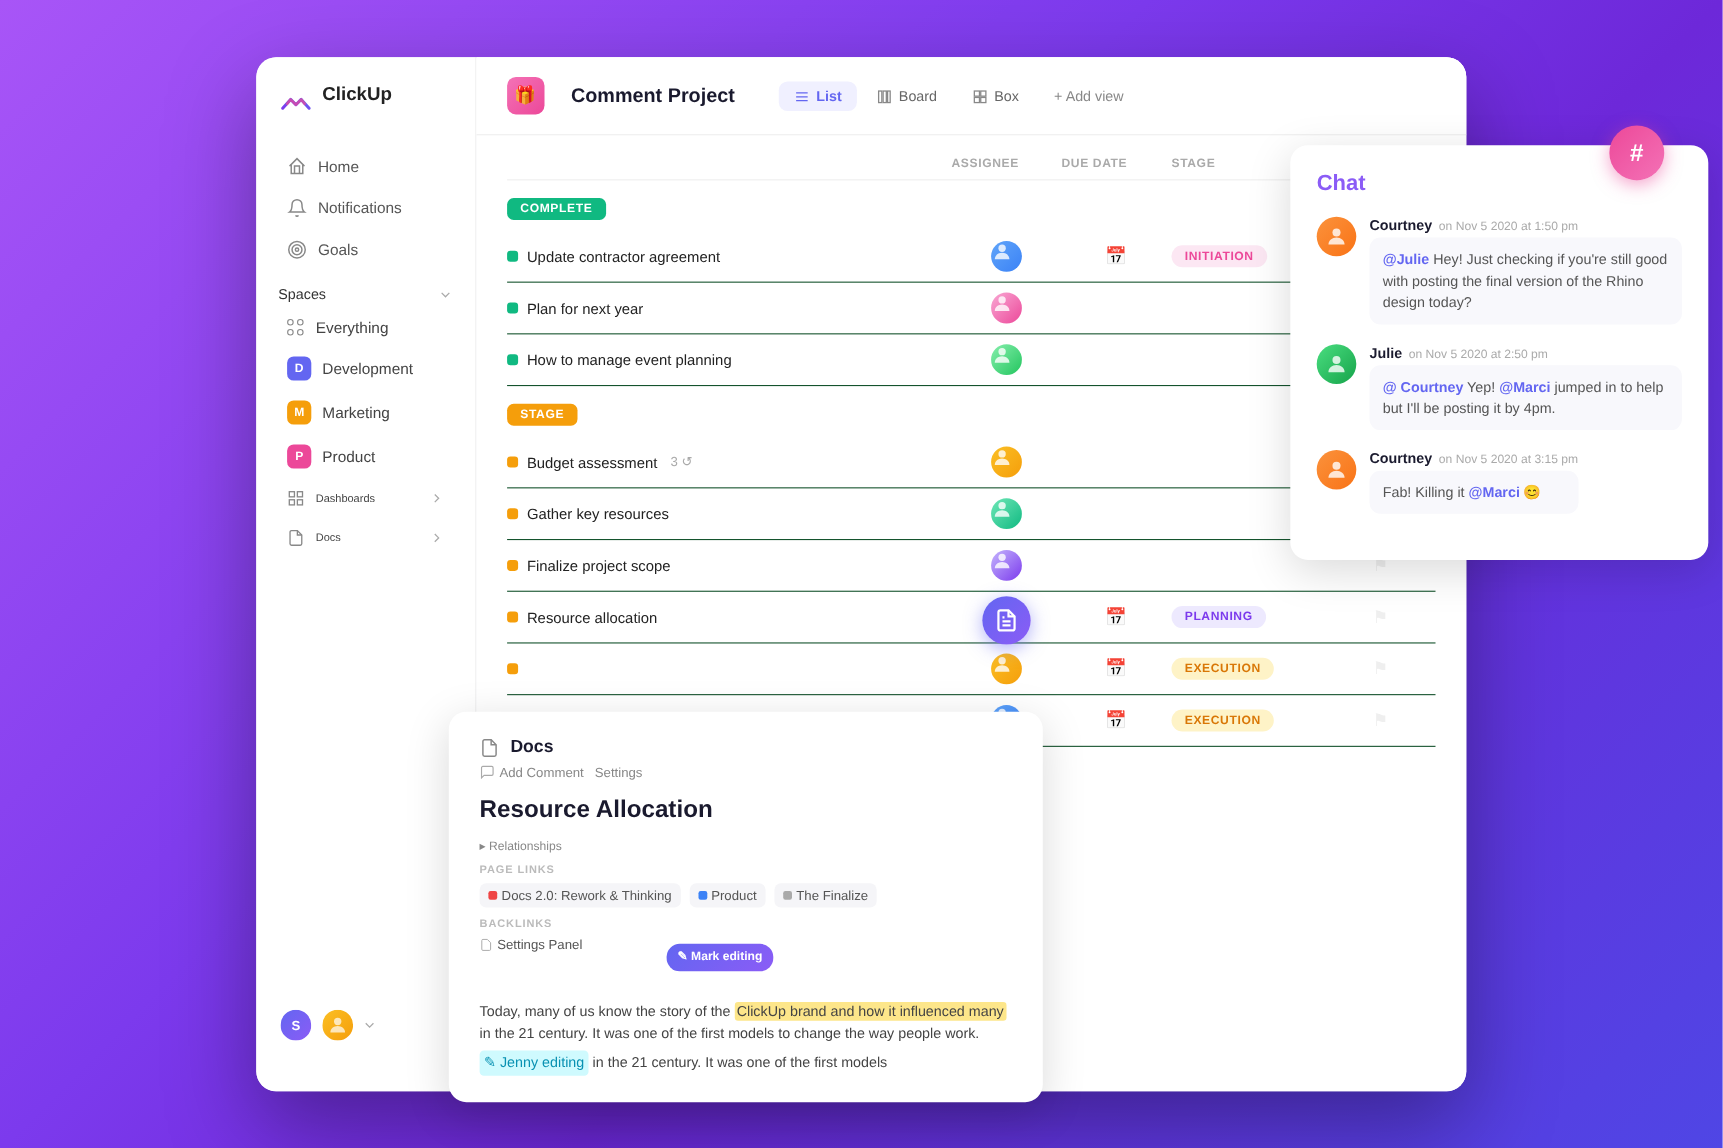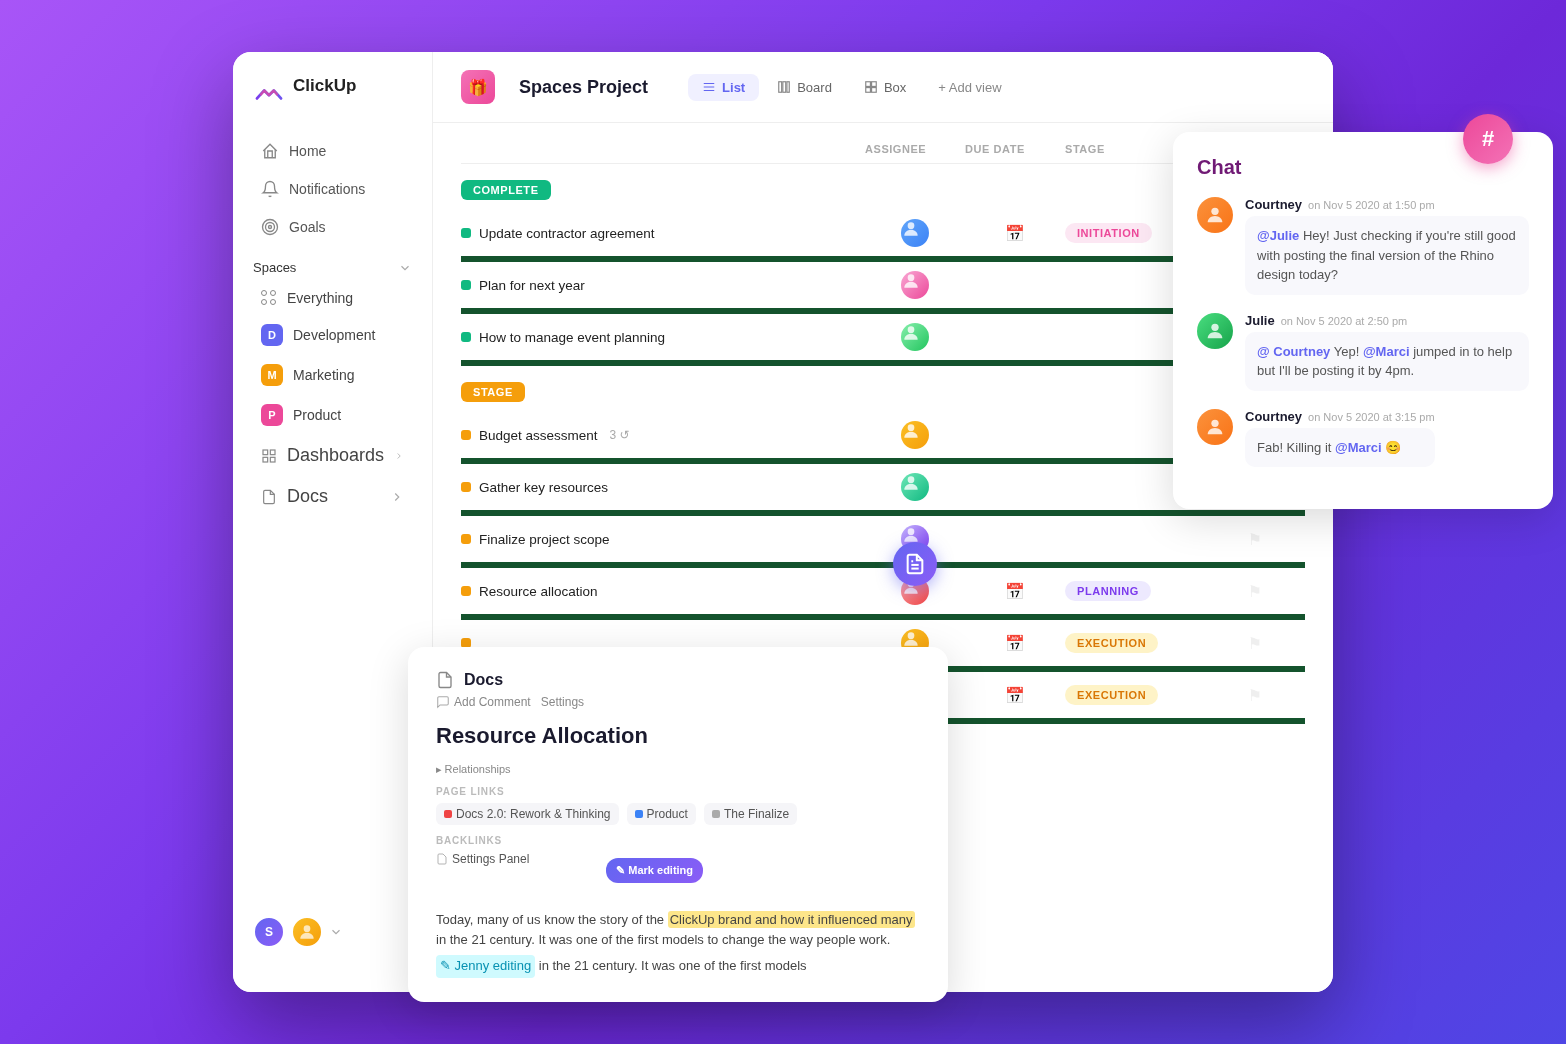--- a/index.html
+++ b/index.html
@@ -129,21 +129,21 @@
       border: 1.5px solid #888;
       background: transparent;
     }
     .sidebar-section {
       display: flex;
       align-items: center;
       gap: 10px;
       padding: 9px 20px;
       cursor: pointer;
       color: #444;
-      font-size: 18px;
+      font-size: 10px;
       justify-content: space-between;
       margin: 1px 8px;
       border-radius: 8px;
     }
     .sidebar-section-inner {
       display: flex;
       align-items: center;
       gap: 10px;
     }
     .avatar-stack {
@@ -202,21 +202,21 @@
       color: #1a1a2e;
     }
     .view-tabs {
       display: flex;
       align-items: center;
       gap: 4px;
       margin-left: 16px;
     }
     .view-tab {
       display: flex;
-      align-items: flex-start;
+      align-items: flex-end;
       gap: 6px;
       padding: 6px 14px;
       border-radius: 8px;
       font-size: 13px;
       color: #666;
       cursor: pointer;
     }
     .view-tab.active {
       background: #f0f0ff;
       color: #6366f1;
@@ -262,21 +262,21 @@
       margin-bottom: 10px;
       margin-top: 16px;
     }
     .badge-complete { background: #10b981; color: #fff; }
     .badge-review { background: #f59e0b; color: #fff; }
     .task-row {
       display: grid;
       grid-template-columns: 1fr 100px 100px 140px 100px;
       align-items: center;
       padding: 9px 0;
-      border-bottom: 6px solid #14532d;
+      border-bottom: 1px solid #14532d;
       cursor: pointer;
     }
     .task-name {
       display: flex;
       align-items: center;
       gap: 8px;
       font-size: 13.5px;
       color: #222;
     }
     .task-dot {
@@ -332,21 +332,21 @@
       width: 380px;
       background: #fff;
       border-radius: 16px;
       box-shadow: 0 10px 40px rgba(0,0,0,0.15);
       padding: 24px;
       z-index: 10;
     }
     .chat-title {
       font-size: 20px;
       font-weight: 700;
-      color: #701a75;
+      color: #8b5cf6;
       margin-bottom: 18px;
     }
     .hash-badge {
       position: absolute;
       top: -18px;
       right: 40px;
       width: 50px;
       height: 50px;
       border-radius: 50%;
       background: linear-gradient(135deg, #ec4899, #f472b6);
@@ -661,21 +661,21 @@
       <svg width="14" height="14" viewBox="0 0 24 24" fill="none" stroke="#aaa" stroke-width="2">
           <polyline points="6 9 12 15 18 9"></polyline>
         </svg>
     </div>
   </div>
 
   <div class="main-content">
 
     <div class="top-header">
       <div class="project-icon">🎁</div>
-      <span class="project-title">Spaces Project</span>
+      <span class="project-title">Comment Project</span>
 
       <div class="view-tabs">
         <div class="view-tab active">
           <svg width="14" height="14" viewBox="0 0 24 24" fill="none" stroke="#6366f1" stroke-width="2">
               <line x1="3" y1="6" x2="21" y2="6"></line>
               <line x1="3" y1="12" x2="21" y2="12"></line>
               <line x1="3" y1="18" x2="21" y2="18"></line>
             </svg>
           <span>List</span>
         </div>

